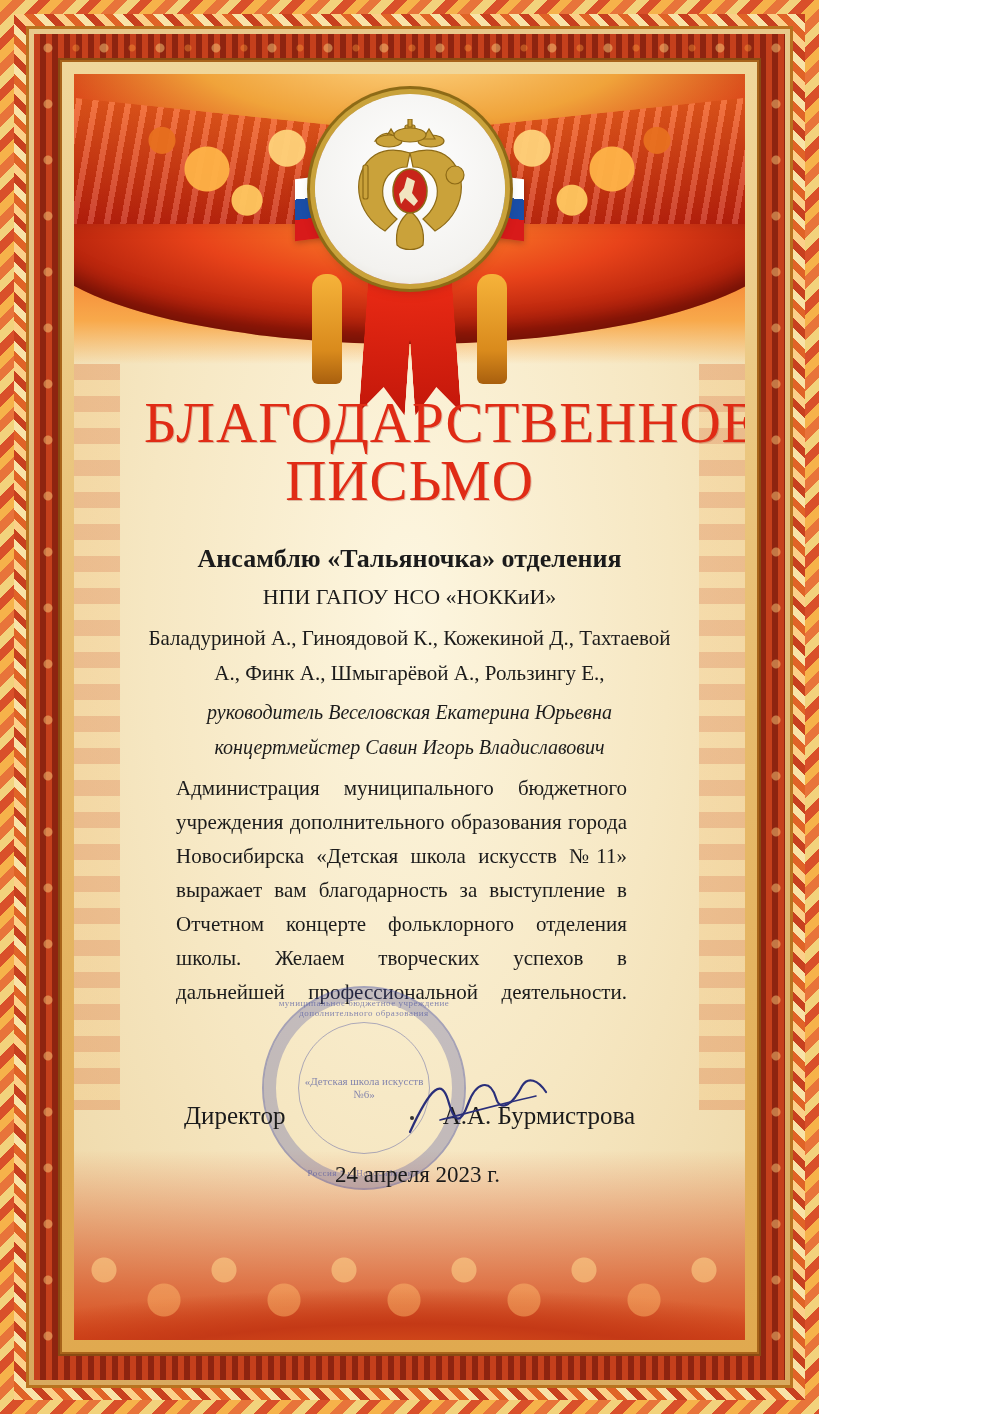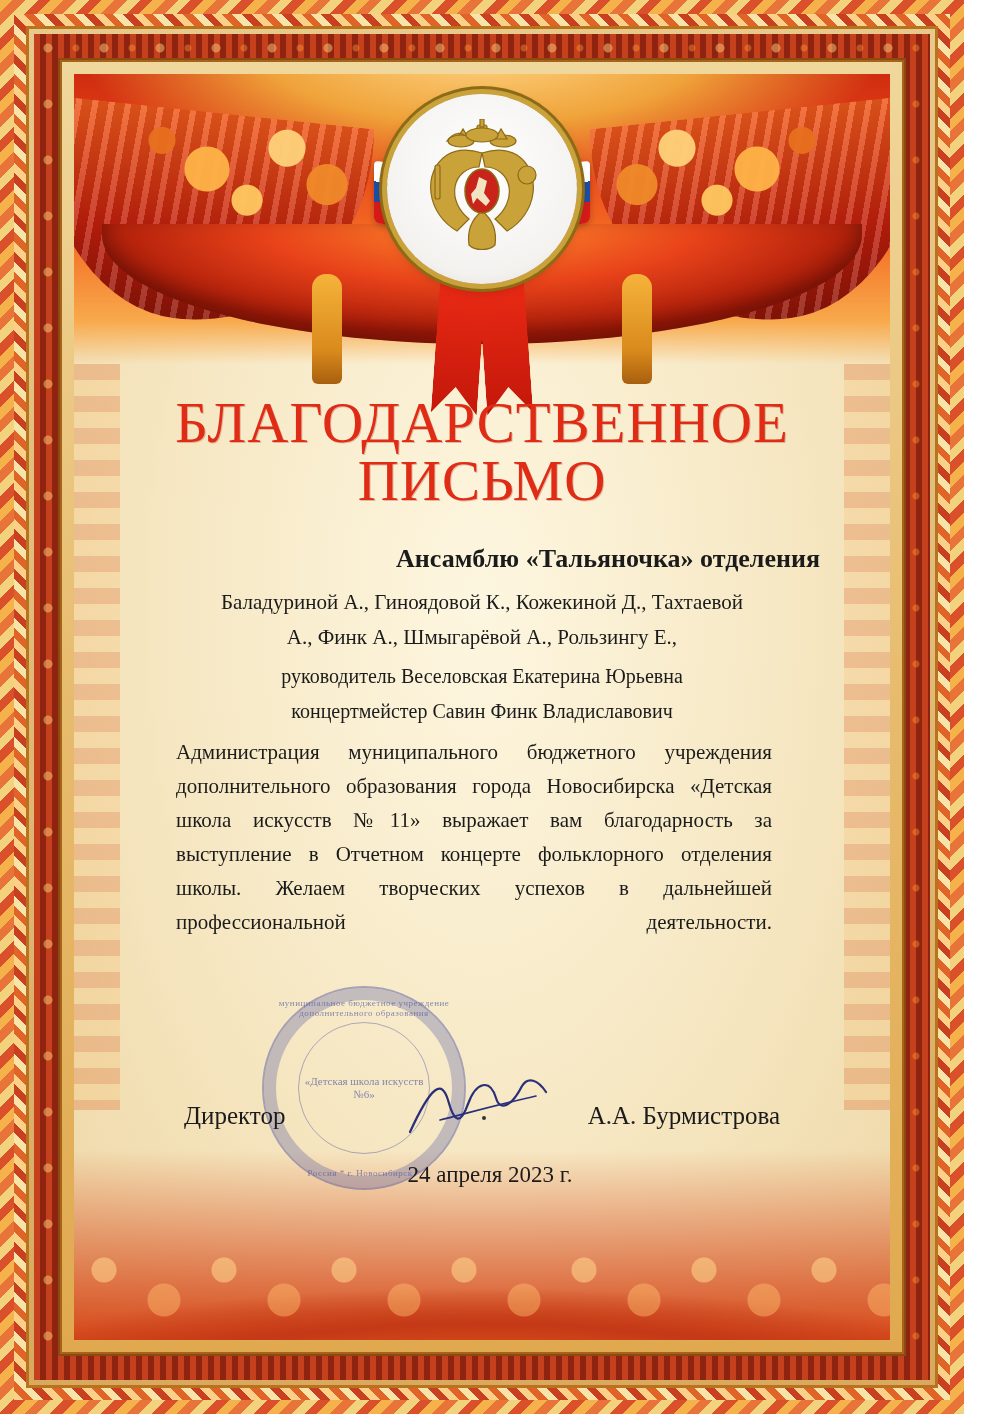--- a/index.html
+++ b/index.html
@@ -6,21 +6,21 @@
     margin: 0;
     padding: 0;
     background: #ffffff;
   }
   body {
     font-family: "Liberation Serif", serif;
   }
 
   .certificate {
     position: relative;
-    width: 964px;
+    width: 819px;
     height: 1414px;
     overflow: hidden;
     background: #f4a03c;
   }
 
   
   .border-outer {
     position: absolute;
     inset: 0;
     background:
@@ -245,39 +245,39 @@
     margin: 0 0 34px 0;
   }
   .title .l2 { display: block; }
 
   .recipient-main {
     font-family: "Liberation Serif", serif;
     font-weight: bold;
     font-size: 26px;
     color: #1b1b1b;
     margin: 8px 0 10px 0;
-    text-align: right;
   }
   .recipient-sub {
     font-size: 22px;
     color: #1b1b1b;
     margin: 0 0 12px 0;
   }
   .names {
     font-size: 21px;
     color: #1b1b1b;
     line-height: 1.55;
     margin: 12px auto 8px auto;
     max-width: 700px;
   }
   .names div { margin-bottom: 2px; }
   .leader {
     font-size: 20px;
     color: #1b1b1b;
     margin: 12px 0;
+    font-style: italic;
   }
   .body-text {
     font-size: 21px;
     color: #1b1b1b;
     line-height: 1.62;
     text-align: justify;
     text-align-last: justify;
     margin: 10px 48px 0 32px;
   }
   .body-text p { margin: 0; }
@@ -429,28 +429,29 @@
     <div class="side-orn right"></div>
     <div class="bottom-orn"></div>
 
     <div class="content">
       <h1 class="title">
         <span>БЛАГОДАРСТВЕННОЕ</span>
         <span class="l2">ПИСЬМО</span>
       </h1>
 
       <div class="recipient-main">Ансамблю «Тальяночка» отделения</div>
+      <div class="recipient-sub">НПИ  ГАПОУ  НСО «НОККиИ»</div>
 
       <div class="names">
         <div>Баладуриной А., Гиноядовой К., Кожекиной Д., Тахтаевой</div>
         <div>А., Финк А., Шмыгарёвой А., Рользингу Е.,</div>
       </div>
 
       <div class="leader">руководитель Веселовская Екатерина Юрьевна</div>
-      <div class="leader">концертмейстер Савин Финк Владиславович</div>
+      <div class="leader">концертмейстер Савин Игорь Владиславович</div>
 
       <div class="body-text">
         <p>Администрация муниципального бюджетного учреждения дополнительного образования города Новосибирска «Детская школа искусств №11» выражает вам благодарность за выступление в Отчетном концерте фольклорного отделения школы. Желаем творческих успехов в дальнейшей профессиональной деятельности.</p>
       </div>
     </div>
 
     <div class="dot-mark"></div>
 
     <div class="stamp">
       <div class="stamp-inner"></div>

